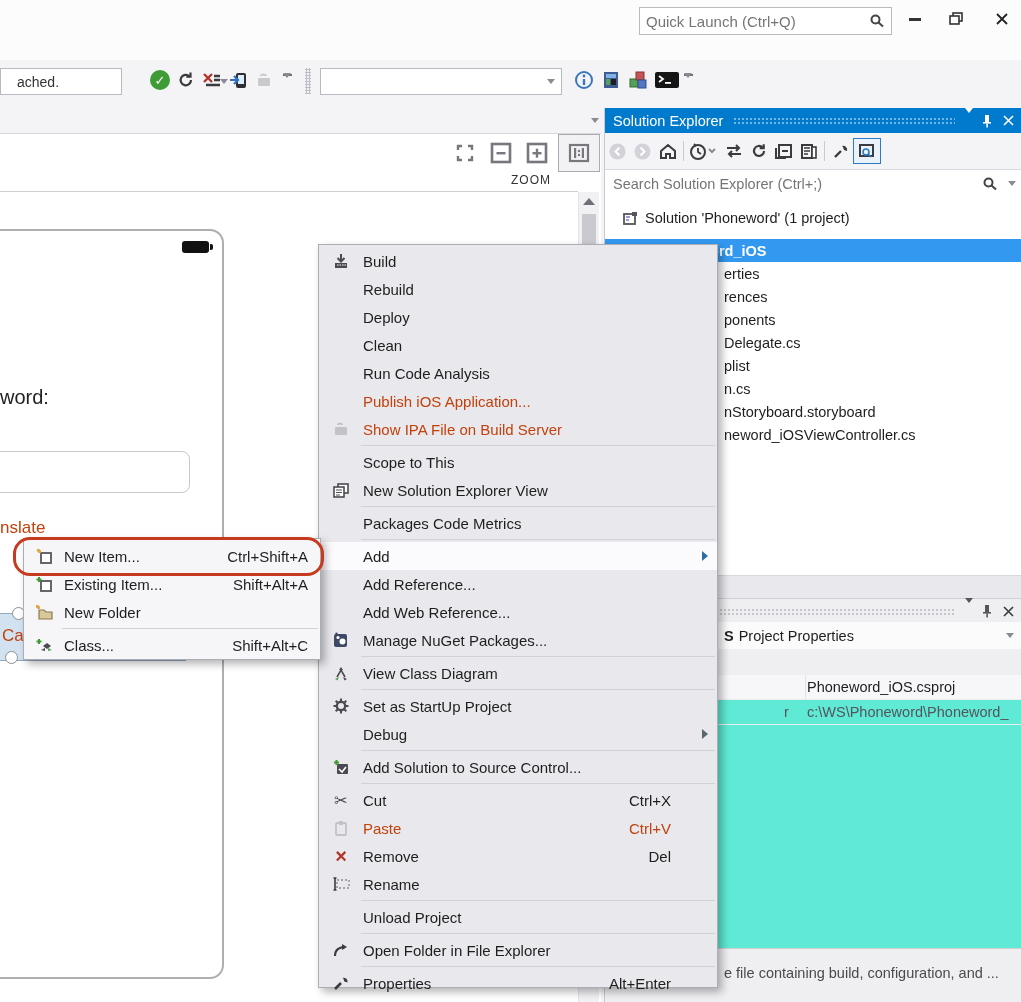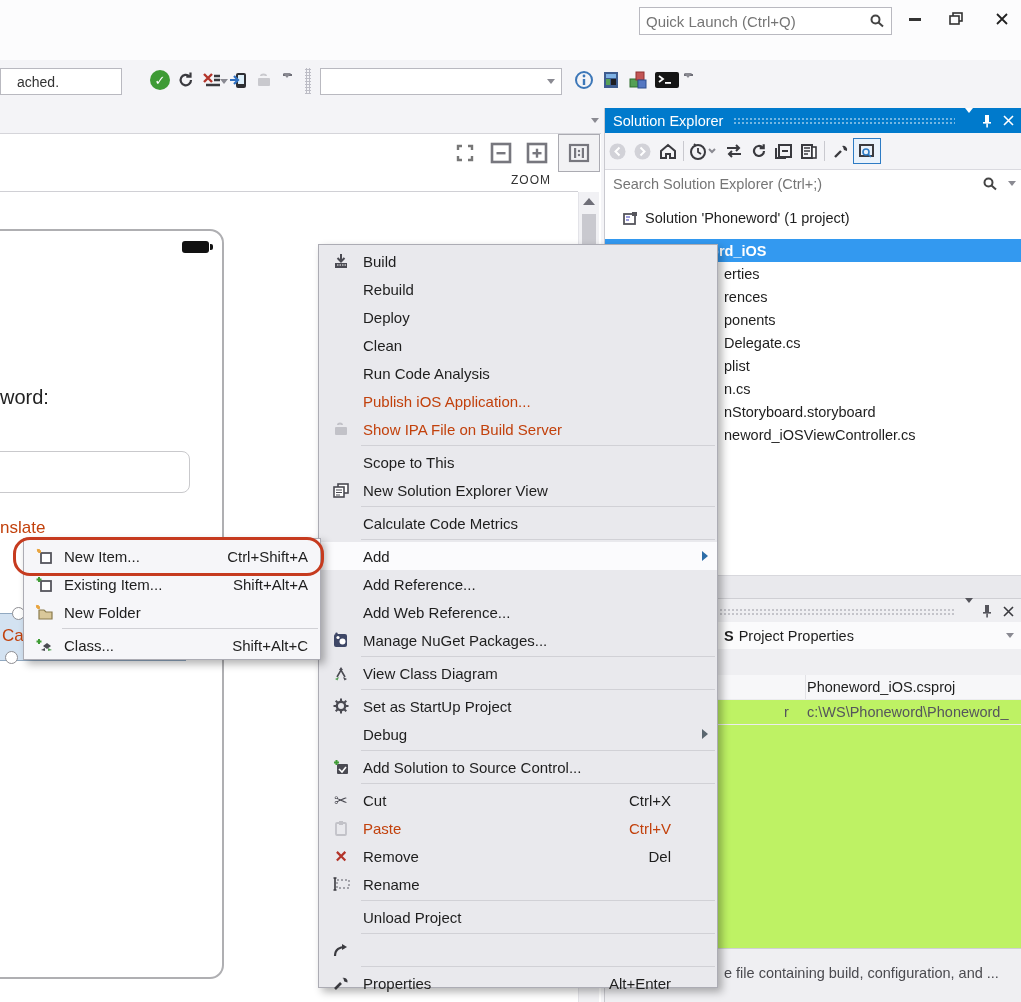--- a/index.html
+++ b/index.html
@@ -29,21 +29,21 @@
   
   .phone{left:-14px;top:95px;width:234px;height:746px;background:#fff;border:2px solid #AFAFB2;border-radius:0 14px 14px 0;}
   .battery{left:194px;top:10px;width:27px;height:12px;background:#111;border-radius:3px;}
   .battery:after{content:"";position:absolute;right:-4px;top:3px;width:3px;height:6px;background:#111;border-radius:0 2px 2px 0;}
   .ios-label{font-size:20px;color:#222;}
   .ios-field{left:-6px;top:220px;width:206px;height:40px;border:1.5px solid #C9C9CC;border-radius:8px;background:#fff;}
   .ios-link{font-size:17px;color:#c2410c;}
   .callbtn{left:-6px;top:382px;width:202px;height:46px;background:#D3E2F1;border:1px solid #91A9C1;}
   .handle{width:11px;height:11px;border-radius:50%;background:#fff;border:1.5px solid #8E8E93;}
   
-  .rpanel{left:604px;top:108px;width:417px;height:894px;background:#bef264;border-left:1px solid #C9C9CF;}
+  .rpanel{left:604px;top:108px;width:417px;height:894px;background:#5eead4;border-left:1px solid #C9C9CF;}
   .setitle{left:0;top:0;width:417px;height:25px;background:#007ACC;color:#fff;display:flex;align-items:center;}
   .dots{flex:1;height:7px;margin:0 10px;background-image:radial-gradient(rgba(255,255,255,.45) 1px,transparent 1.2px);background-size:4px 4px;}
   .setb{left:0;top:25px;width:417px;height:36px;background:#F4F4F7;display:flex;align-items:center;}
   .seti{width:25px;height:26px;display:flex;align-items:center;justify-content:center;}
   .sesearch{left:0;top:61px;width:417px;height:27px;background:#fff;border-top:1px solid #DADAe0;border-bottom:1px solid #DADAE0;display:flex;align-items:center;}
   .sesearch input{flex:1;border:0;outline:0;background:transparent;font:14.5px "Liberation Sans",sans-serif;color:#777;padding:0 8px;}
   .trow{width:417px;height:23px;display:flex;align-items:center;font-size:14.5px;}
   .selrow{background:#3399F0;color:#fff;font-weight:bold;}
   .frag{padding-left:119px;white-space:nowrap;overflow:hidden;}
   .seband{left:0;top:467px;width:417px;height:23px;background:#E9E9ED;border-top:1px solid #D8D8DD;}
@@ -509,21 +509,21 @@
             <rect x="5" y="1" width="10" height="9" fill="#fff" stroke="#4A4A52" stroke-width="1.6"></rect>
             <rect x="1" y="4" width="10" height="10" fill="#fff" stroke="#4A4A52" stroke-width="1.6"></rect>
             <path d="M3 7h6M3 9.5h6M3 12h4" stroke="#4A4A52" stroke-width="1.1"></path>
           </svg>
       </span>
         <span class="lb">New Solution Explorer View</span>
     </div>
     <div class="msep"></div>
     <div class="mi">
         <span class="ic"></span>
-        <span class="lb">Calculate Code Metrics</span>
+        <span class="lb">Packages Code Metrics</span>
       </div>
     <div class="msep"></div>
     <div class="mi hl">
         <span class="ic"></span>
         <span class="lb">Add</span>
         <span class="subarr" style="border-left-color:#2D6DA8;"></span>
       </div>
     <div class="mi">
         <span class="ic"></span>
         <span class="lb">Add Reference...</span>
@@ -619,20 +619,21 @@
         <span class="lb">Unload Project</span>
       </div>
     <div class="msep"></div>
     <div class="mi">
       <span class="ic">
         <svg width="17" height="15">
             <path d="M2 13C2 6 7 4 12 4" fill="none" stroke="#3A3A3F" stroke-width="2.2"></path>
             <path d="M9 1l5 3-5 3z" fill="#3A3A3F"></path>
           </svg>
       </span>
+        <span class="lb">Open Folder in File Explorer</span>
     </div>
     <div class="msep"></div>
     <div class="mi">
       <span class="ic">
         <svg width="16" height="16">
             <path d="M2 14l6-6" stroke="#3A3A3F" stroke-width="2.6"></path>
             <path d="M9 3a4 4 0 0 1 5.5 4.5l-3.2-1-1-3.2z" fill="#3A3A3F"></path>
           </svg>
       </span>
         <span class="lb">Properties</span>

